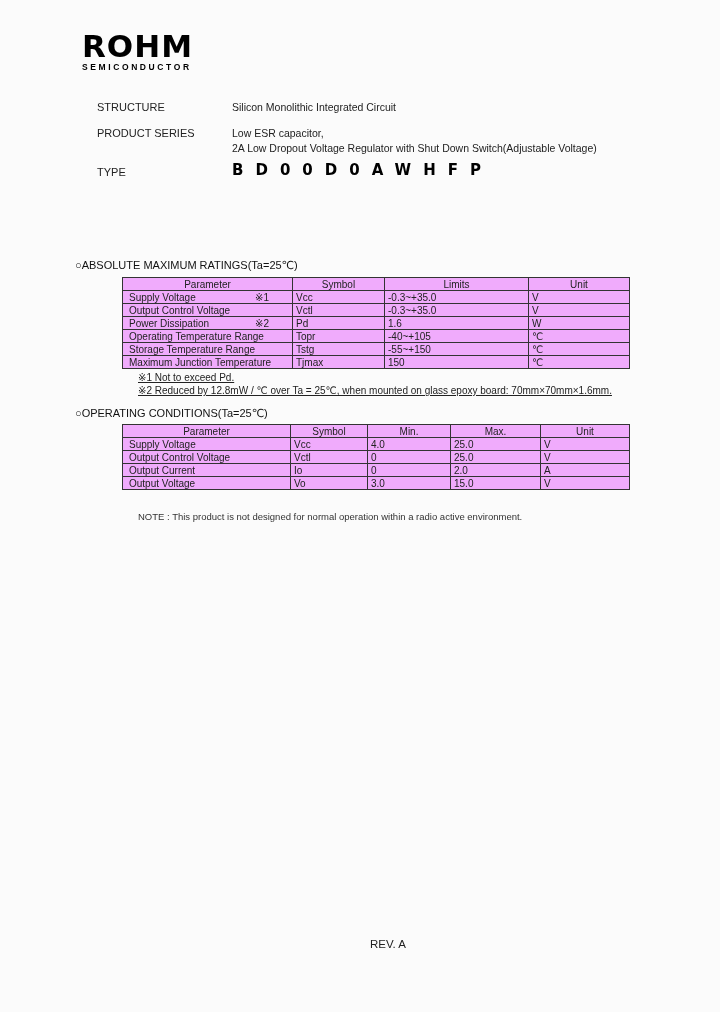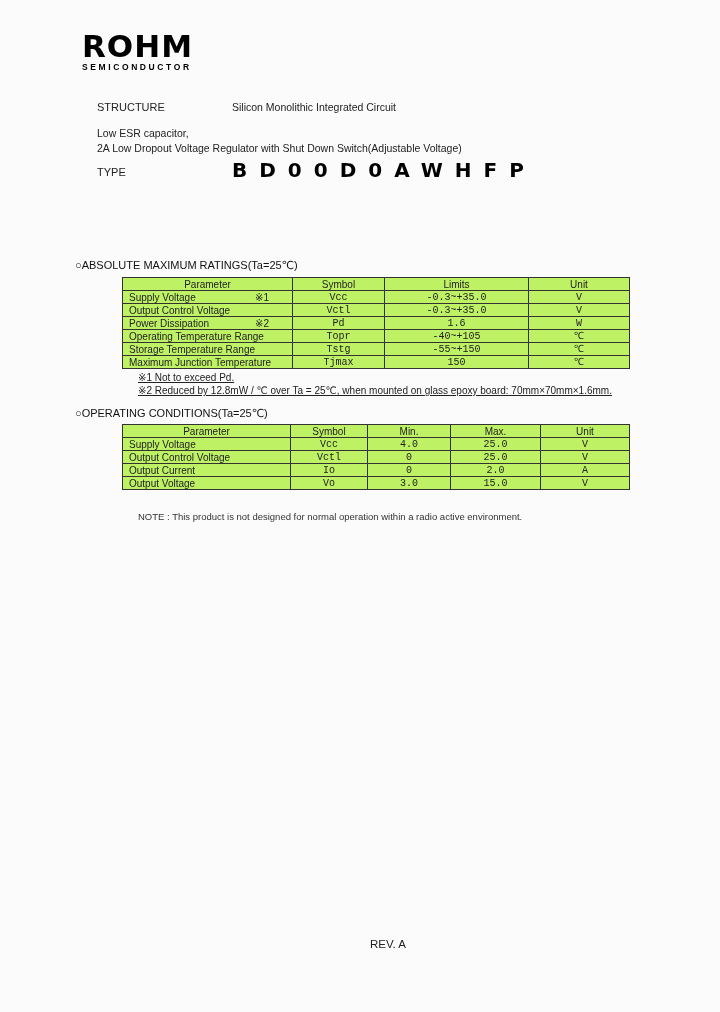--- a/index.html
+++ b/index.html
@@ -25,40 +25,40 @@
     font-weight: bold; font-size: 8.5px; letter-spacing: 2.6px;
     color: #000; margin-top: 0px;
   }
   .page-num { position: absolute; left: 668px; top: 58px; font-size: 12px; color: #222; }
 
   
   .info-row { position: absolute; left: 97px; display: flex; }
   .info-label { width: 135px; font-size: 11px; color: #222; line-height: 14px; flex: 0 0 135px; }
   .info-value { font-size: 10.5px; line-height: 14.5px; color: #222; }
   .type-value {
-    font-weight: bold; font-size: 20px; letter-spacing: 12px;
+    font-weight: bold; font-size: 15px; letter-spacing: 12px;
     line-height: 15px; margin-top: -2px; color: #000;
     font-family: "DejaVu Sans", sans-serif;
   }
 
   
   .section-title { position: absolute; left: 75px; font-size: 11px; color: #111; }
 
   
   .dtable {
     position: absolute; left: 122px;
     border-collapse: collapse; table-layout: fixed;
-    font-size: 10px; color: #222; background: #bef264;
+    font-size: 10px; color: #222; background: #f0abfc;
   }
   .dtable th, .dtable td {
     border: 1px solid #333; height: 13px; line-height: 11px;
     padding: 0 3px; font-weight: normal; overflow: hidden; white-space: nowrap;
   }
   .dtable th { text-align: center; }
-  td.c-center { text-align: center; font-family: Liberation Mono, monospace; }
+  td.c-center { text-align: left; }
   td.c-left { text-align: left; padding-left: 6px; }
   .note-ref { float: right; margin-right: 20px; }
 
   
   .footnotes { position: absolute; left: 138px; font-size: 10px; line-height: 13px; color: #222; }
   .note-line { position: absolute; left: 138px; font-size: 9.5px; color: #333; }
   .rev { position: absolute; left: 370px; top: 938px; font-size: 11.5px; color: #222; }
 </style>
 </head>
 <body>
@@ -70,20 +70,21 @@
     <div class="logo-sub">SEMICONDUCTOR</div>
   </div>
   <div class="page-num">1/4</div>
 
   <div class="info-row" style="top:100px;">
     <div class="info-label">STRUCTURE</div>
     <div class="info-value">Silicon Monolithic Integrated Circuit</div>
   </div>
 
   <div class="info-row" style="top:126px;">
+    <div class="info-label">PRODUCT SERIES</div>
     <div class="info-value">
       <div>Low ESR capacitor,</div>
       <div>2A Low Dropout Voltage Regulator with Shut Down Switch(Adjustable Voltage)</div>
     </div>
   </div>
 
   <div class="info-row" style="top:165px;">
     <div class="info-label">TYPE</div>
     <div class="info-value type-value">BD00D0AWHFP</div>
   </div>

